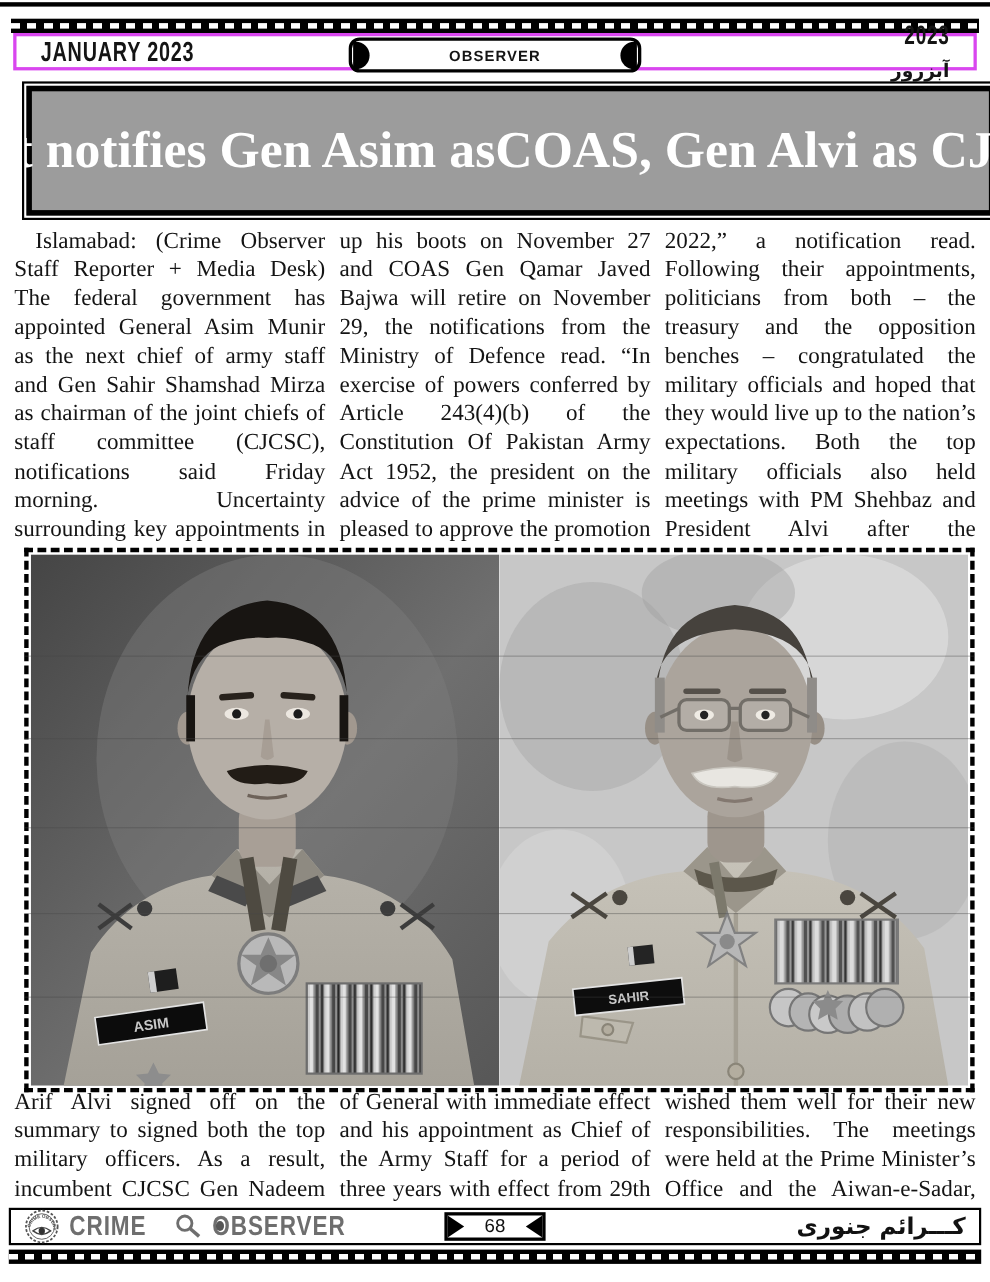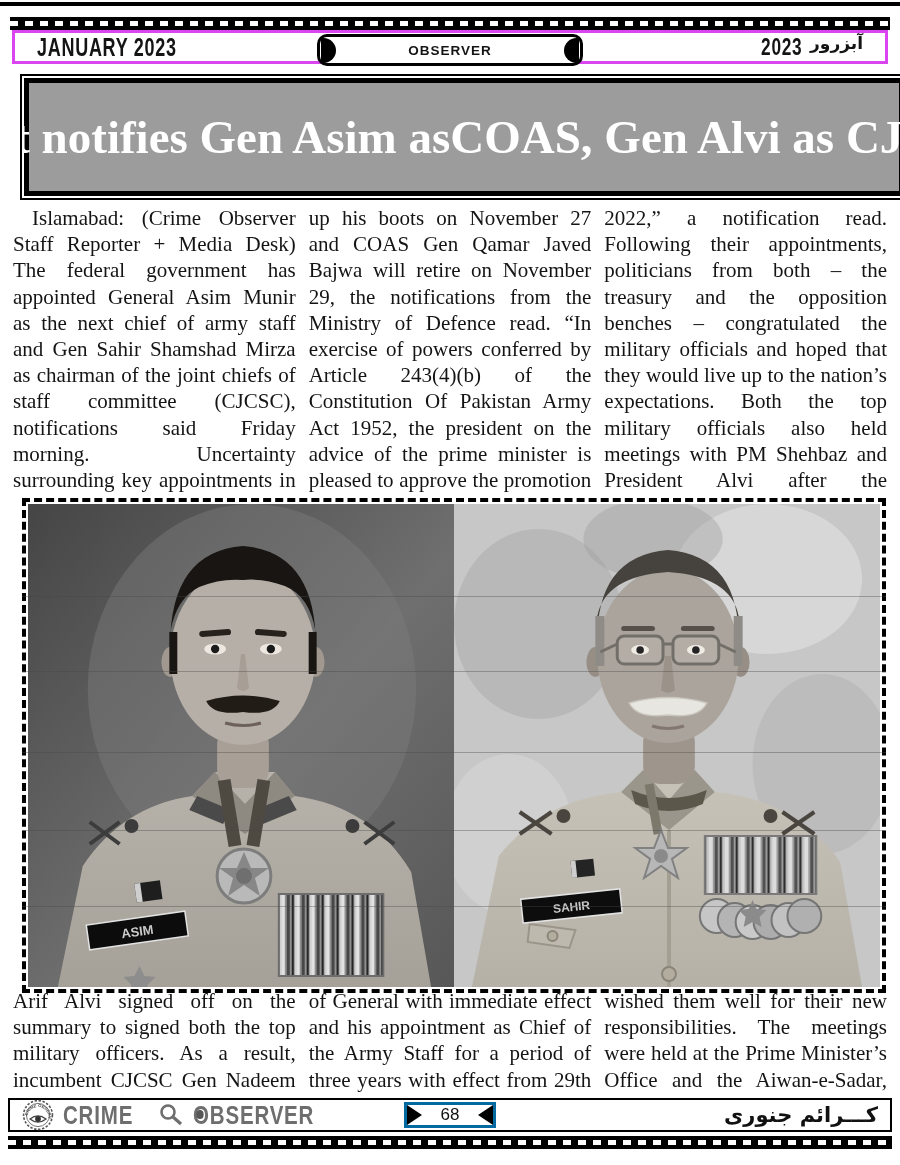--- a/index.html
+++ b/index.html
@@ -14,21 +14,21 @@
   .strip.top{left:10px;right:10px;top:17px;}
   .strip.bottom{left:8px;width:884px;top:1136px;}
 
   
   .header-bar{position:absolute;left:12px;top:30px;width:876px;height:34px;background:#fff;
     border:3px solid #d946ef;box-sizing:border-box;display:flex;align-items:center;
     justify-content:space-between;padding:0 22px;}
   .condensed{font-family:"Liberation Sans",sans-serif;font-weight:bold;display:inline-block;
     transform:scaleX(.72);transform-origin:left center;letter-spacing:1px;white-space:nowrap;}
   .issue{font-size:25px;}
-  .hdr-right{display:flex;align-items:flex-start;gap:8px;}
+  .hdr-right{display:flex;align-items:flex-end;gap:8px;flex-direction:column;}
   .hdr-right .condensed{transform-origin:right center;font-size:24px;}
   .urdu{font-family:"DejaVu Sans",sans-serif;font-weight:bold;direction:rtl;}
   .hdr-urdu{font-size:17px;}
   .capsule{position:absolute;left:50%;transform:translateX(-50%);top:1px;height:26px;width:258px;
     border:3px solid #000;border-radius:10px;background:#fff;display:flex;align-items:center;
     justify-content:space-between;padding:0 1px;}
   .halfmoon{width:15px;height:25px;background:#000;}
   .halfmoon.l{border-radius:0 14px 14px 0;}
   .halfmoon.r{border-radius:14px 0 0 14px;}
   .section-label{font-family:"Liberation Sans",sans-serif;font-weight:bold;font-size:13.5px;
@@ -58,21 +58,21 @@
   .footer-bar{position:absolute;left:8px;top:1098px;width:884px;height:34px;background:#fff;
     border:2px solid #000;box-sizing:border-box;display:flex;align-items:center;
     padding:0 12px;gap:9px;}
   .brand{font-family:"Liberation Sans",sans-serif;font-weight:bold;color:#6e6e6e;font-size:25px;
     letter-spacing:1px;display:inline-block;transform:scaleX(.82);transform-origin:left center;
     white-space:nowrap;}
   .obs-wrap{position:relative;display:inline-block;}
   .obs-wrap::after{content:"";position:absolute;left:4px;top:9px;width:9px;height:9px;
     border-radius:50%;background:#565656;}
   .badge{position:absolute;left:50%;transform:translateX(-50%);top:2px;height:26px;width:92px;
-    border:3px solid #0369a1;box-sizing:border-box;background:#fff;display:flex;align-items:center;
+    border:3px solid #000000;box-sizing:border-box;background:#fff;display:flex;align-items:center;
     justify-content:space-between;}
   .tri-r{width:0;height:0;border-top:10px solid transparent;border-bottom:10px solid transparent;
     border-left:15px solid #000;}
   .tri-l{width:0;height:0;border-top:10px solid transparent;border-bottom:10px solid transparent;
     border-right:15px solid #000;}
   .pageno{font-family:"Liberation Sans",sans-serif;font-size:17px;color:#111;}
   .footer-urdu{margin-left:auto;font-size:21px;color:#111;}
   .spacer{flex:1;}
 </style>
 </head>

